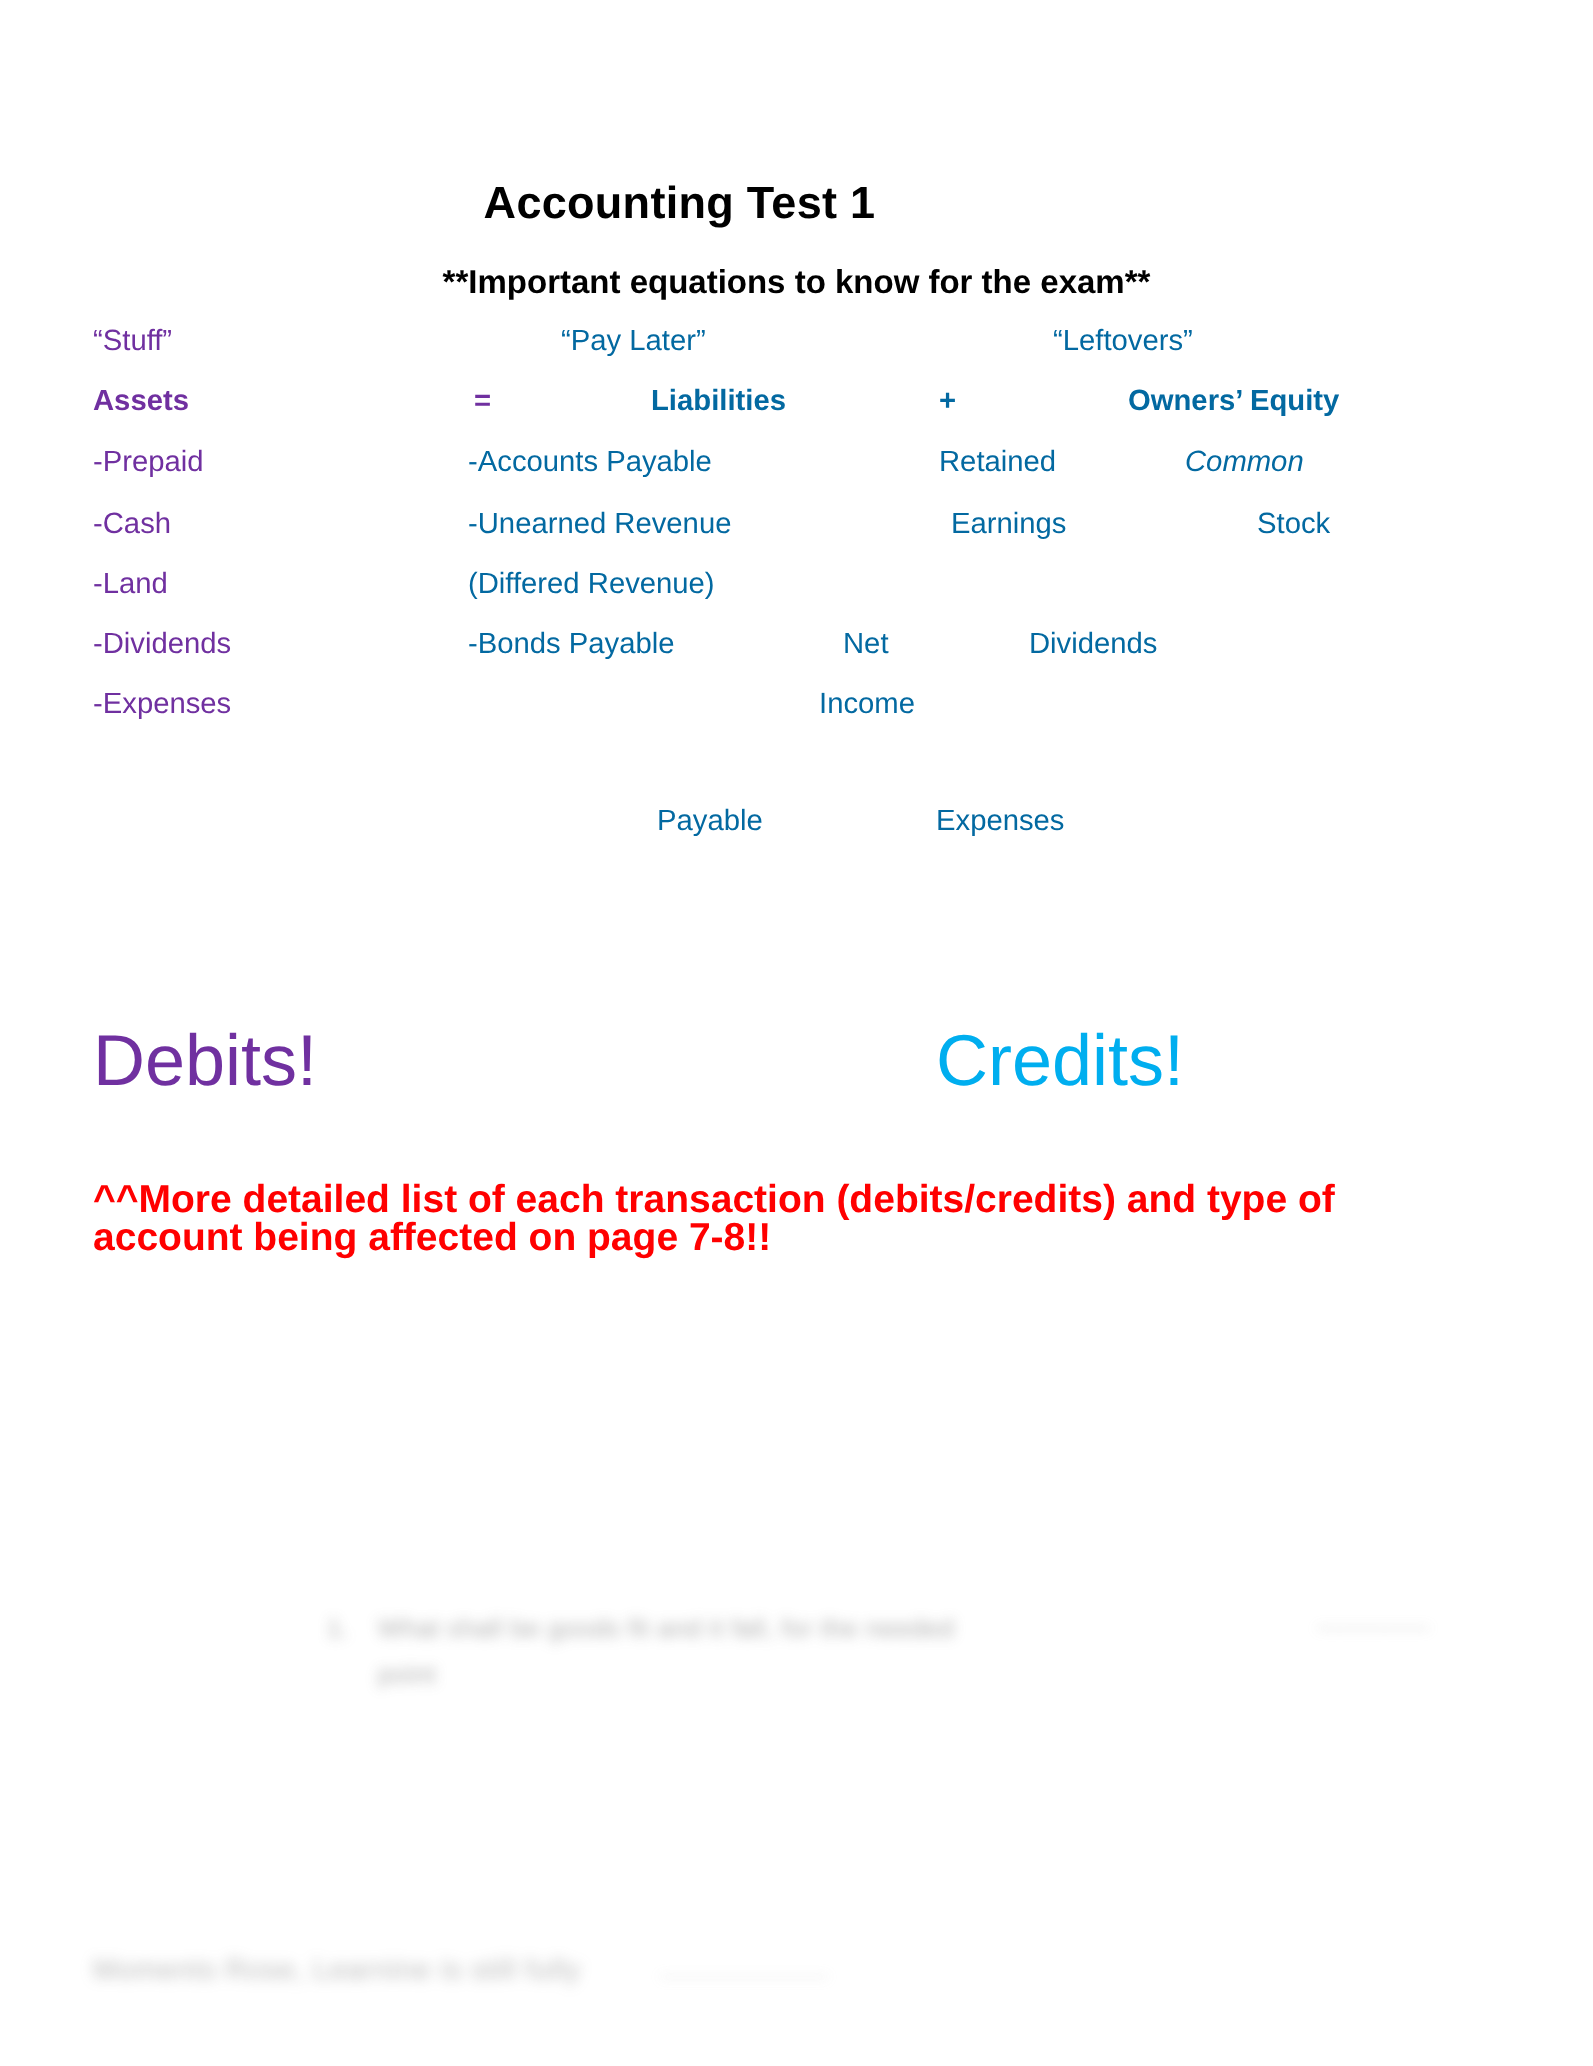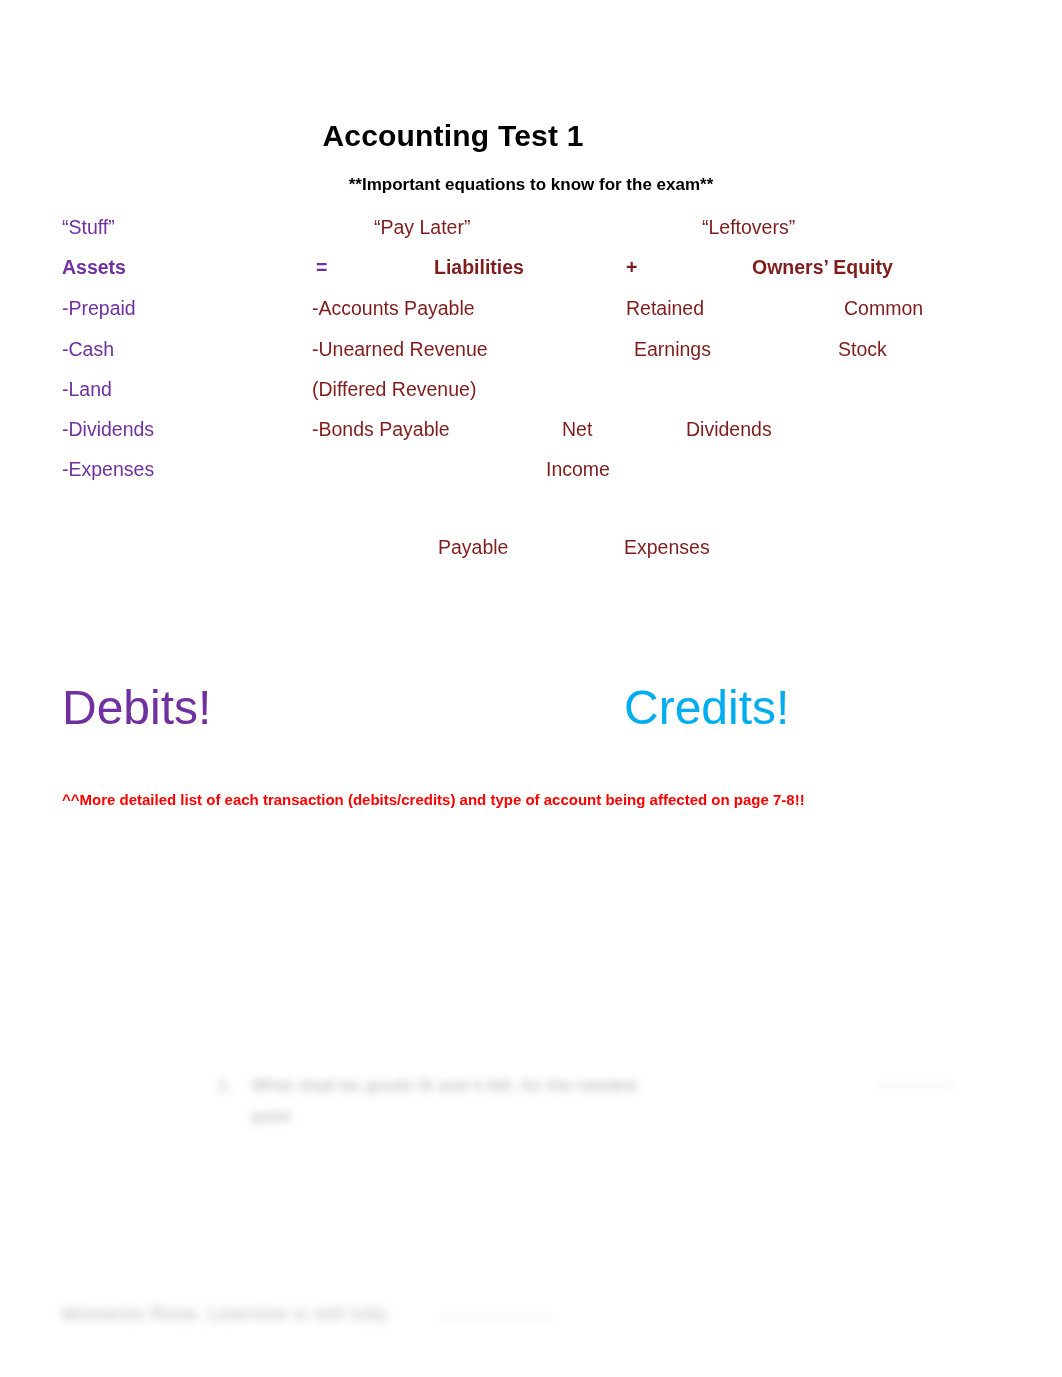--- a/index.html
+++ b/index.html
@@ -33,42 +33,42 @@
     font-weight: bold;
     letter-spacing: 0.2px;
     color: #000000;
   }
   .doc-subtitle {
     position: absolute;
     left: 0;
     top: 175px;
     width: 1062px;
     text-align: center;
-    font-size: 17px;
+    font-size: 22px;
     font-weight: bold;
     color: #000000;
   }
 
   
   .eq-row {
     position: absolute;
     left: 62px;
     width: 940px;
     height: 40px;
     font-size: 19.5px;
     white-space: nowrap;
   }
   .cell {
     position: absolute;
     top: 0;
     white-space: nowrap;
     line-height: 26px;
   }
   .purple { color: #7030A0; }
-  .cyan   { color: #7f1d1d; }
+  .cyan   { color: #0369a1; }
   .bold   { font-weight: bold; }
 
   
   .big-word {
     position: absolute;
     font-size: 48px;
     line-height: 44px;
     white-space: nowrap;
   }
   #debits-heading  { left: 62px;  top: 686px; color: #7030A0; }
@@ -77,21 +77,21 @@
   
   .note {
     position: absolute;
     left: 62px;
     font-weight: bold;
     white-space: pre-wrap;
   }
   #note-red {
     top: 787px;
     width: 930px;
-    font-size: 15px;
+    font-size: 26px;
     line-height: 25px;
     color: #FF0000;
   }
   #note-sox {
     top: 851px;
     width: 930px;
     font-size: 19.5px;
     line-height: 25px;
     color: #000000;
   }
@@ -162,21 +162,21 @@
     <span class="cell purple bold" style="left:254px;">=</span>
     <span class="cell cyan bold" style="left:372px;">Liabilities</span>
     <span class="cell cyan bold" style="left:564px;">+</span>
     <span class="cell cyan bold" style="left:690px;">Owners’ Equity</span>
   </div>
 
   <div class="eq-row" style="top:295px;">
     <span class="cell purple" style="left:0px;">-Prepaid</span>
     <span class="cell cyan" style="left:250px;">-Accounts Payable</span>
     <span class="cell cyan" style="left:564px;">Retained</span>
-    <span class="cell cyan" style="left:782px;">Common</span>
+    <span class="cell cyan" style="left:728px;font-style:italic;">Common</span>
   </div>
 
   <div class="eq-row" style="top:336px;">
     <span class="cell purple" style="left:0px;">-Cash</span>
     <span class="cell cyan" style="left:250px;">-Unearned Revenue</span>
     <span class="cell cyan" style="left:572px;">Earnings</span>
     <span class="cell cyan" style="left:776px;">Stock</span>
   </div>
 
   <div class="eq-row" style="top:376px;">

